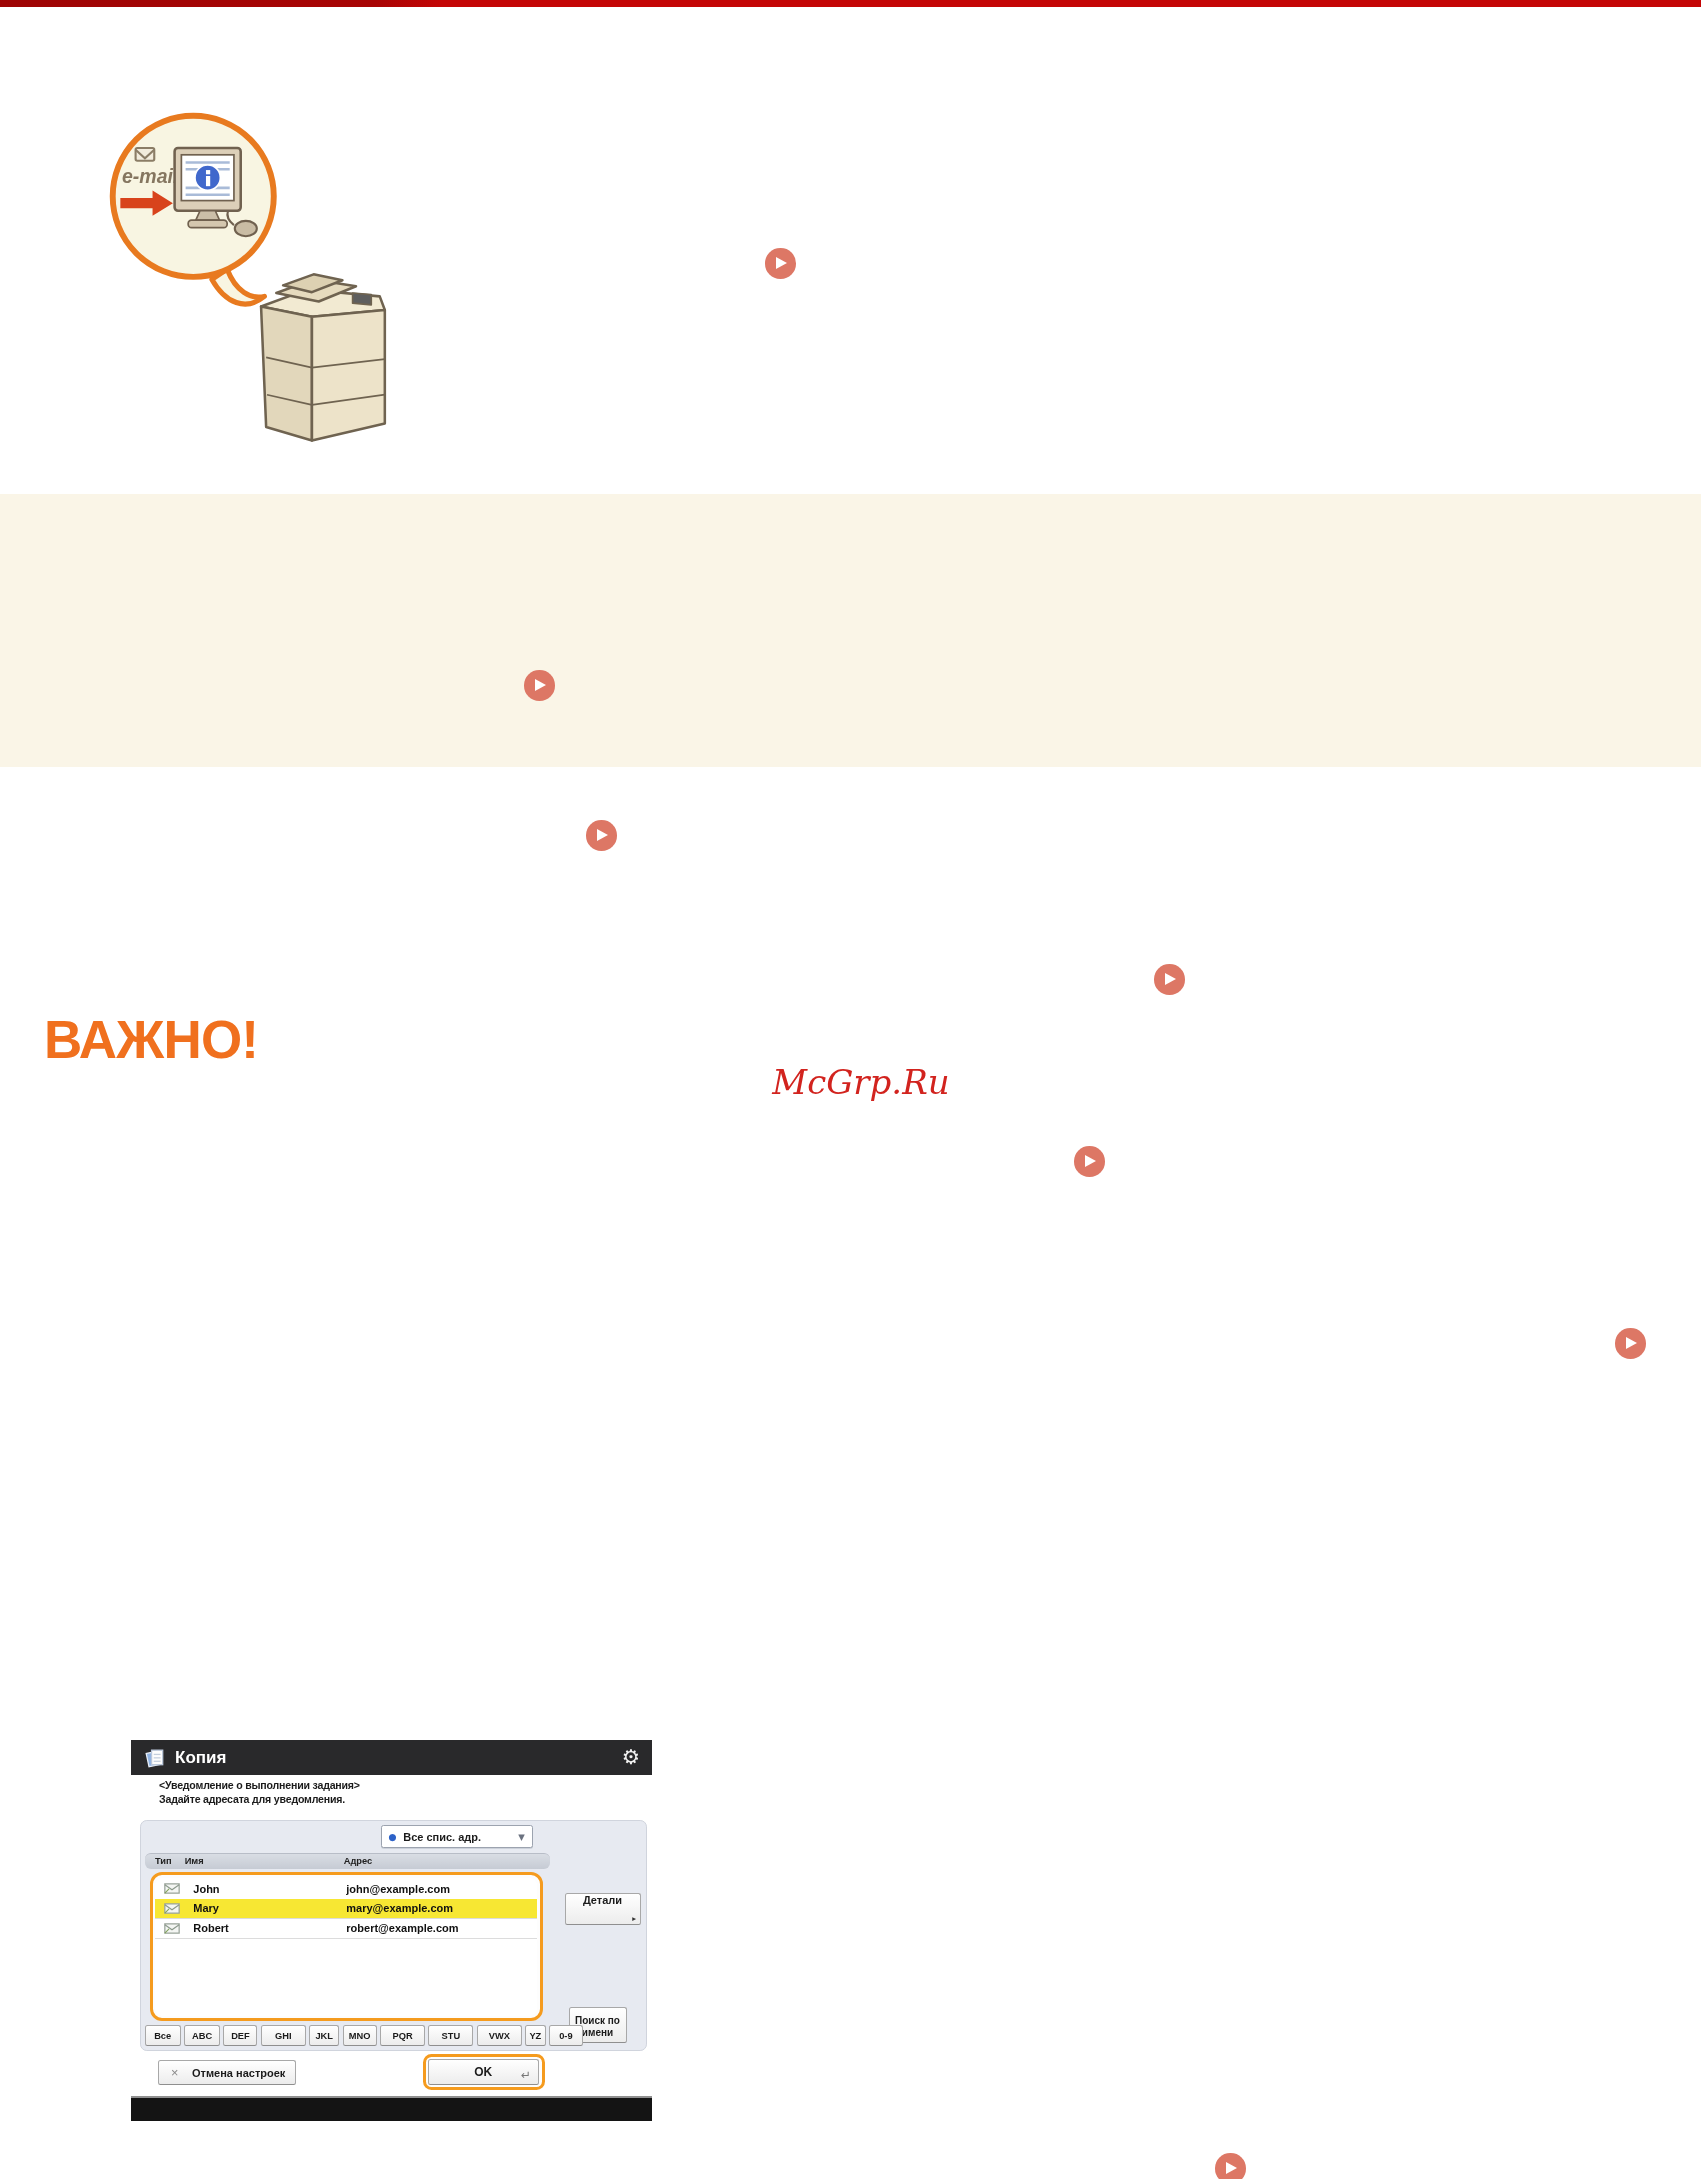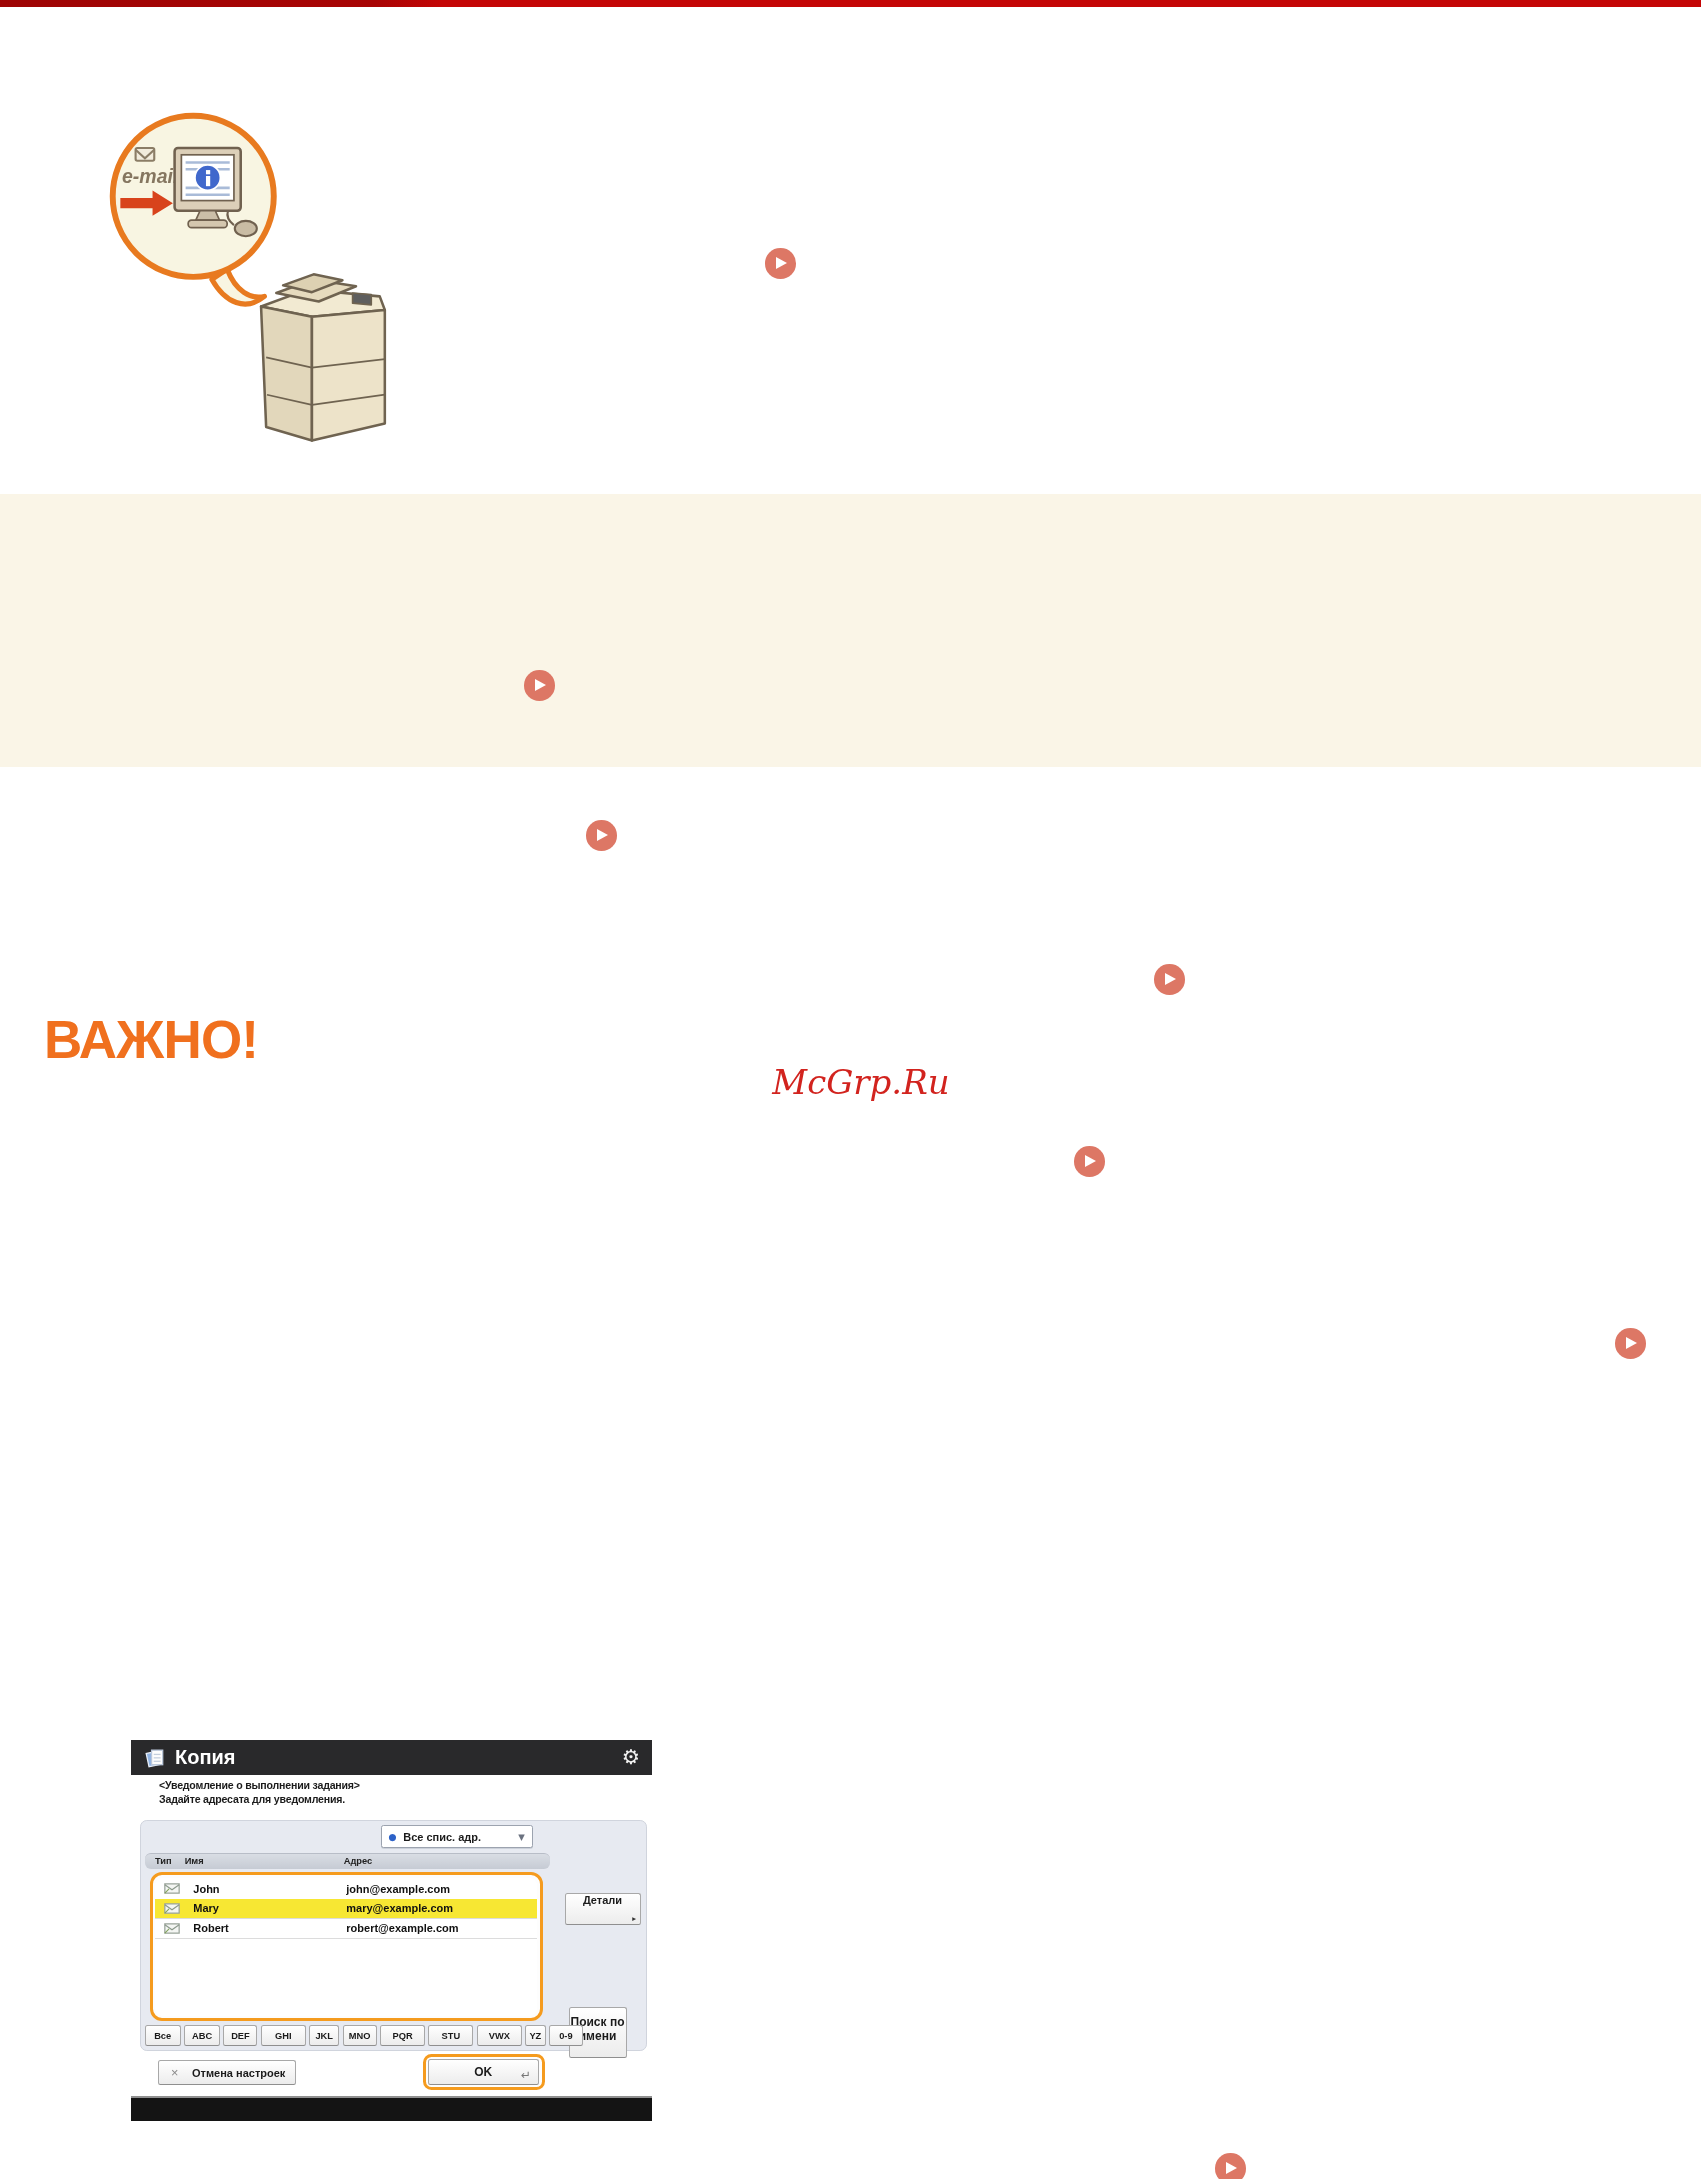--- a/index.html
+++ b/index.html
@@ -25,21 +25,21 @@
                   border-top:6.8px solid transparent;border-bottom:6.8px solid transparent;margin-left:3.4px;}
 
   
   .watermark{position:absolute;left:649px;top:1062px;width:424px;text-align:center;
              font-family:"DejaVu Serif",serif;font-style:italic;font-size:34px;color:#D2231E;}
 
   
   .copier{position:absolute;left:131px;top:1740px;width:521px;height:381px;background:#ffffff;}
   .c-titlebar{position:absolute;left:0;top:0;width:521px;height:35px;background:#29292B;}
   .c-copyicon{position:absolute;left:12px;top:5.1px;}
-  .c-title{position:absolute;left:44px;top:0;line-height:35px;font-size:20px;font-weight:bold;color:#ffffff;text-align:center;}
+  .c-title{position:absolute;left:44px;top:0;line-height:35px;font-size:17px;font-weight:bold;color:#ffffff;text-align:center;}
   .c-gear{position:absolute;right:12px;top:6px;font-family:"DejaVu Sans",sans-serif;
           font-size:20.3px;color:#F2F2F2;line-height:22px;}
   .c-instr{position:absolute;left:28px;font-size:10.6px;font-weight:700;color:#1b1b1b;letter-spacing:-0.2px;}
   .c-instr1{top:39px;} .c-instr2{top:53px;}
 
   .c-panel{position:absolute;left:8.5px;top:80px;width:507px;height:231px;background:#E7EAF1;
            border:0.8px solid #D0D4DD;border-radius:6.8px;box-sizing:border-box;}
 
   .c-dropdown{position:absolute;left:240px;top:4.2px;width:152px;height:23px;background:#ffffff;
               border:0.8px solid #9CA3AF;border-radius:2.5px;box-sizing:border-box;
@@ -61,21 +61,21 @@
   .c-row .env{margin-left:8.5px;}
   .c-row .nm{position:absolute;left:38px;font-size:11px;font-weight:600;color:#111111;}
   .c-row .ad{position:absolute;left:191px;font-size:11px;font-weight:600;color:#111111;}
 
   .c-btn{background:linear-gradient(#ffffff,#ececec);border:0.8px solid #A8A8A8;border-bottom:1.7px solid #8F8F8F;
          border-radius:2.5px;box-sizing:border-box;color:#1b1b1b;}
   .c-details{position:absolute;left:424px;top:72px;width:76px;height:32px;font-size:11px;font-weight:bold;
              display:flex;justify-content:center;}
   .c-details .corner{position:absolute;right:3.4px;bottom:0.8px;font-size:7.6px;color:#333;
                      font-family:"DejaVu Sans",sans-serif;}
-  .c-search{position:absolute;left:428px;top:186px;width:58px;height:51px;font-size:12px;font-weight:bold;
+  .c-search{position:absolute;left:428px;top:186px;width:58px;height:36px;font-size:10px;font-weight:bold;
             text-align:center;line-height:1.2;padding-top:6.8px;}
   .c-alpharow{position:absolute;left:4.2px;top:204px;display:flex;gap:3.4px;}
   .c-alpha{height:21px;font-size:9.3px;font-weight:bold;display:flex;align-items:center;justify-content:center;}
   .w42{width:36px;} .w40{width:34px;} .w37{width:45px;} .w35{width:30px;} .w24{width:20.3px;}
 
   .c-cancel{position:absolute;left:27px;top:320px;width:138px;height:25.4px;font-size:11px;font-weight:bold;
             display:flex;align-items:center;justify-content:flex-start;padding-left:12px;}
   .c-cancel .x{color:#8a8a8a;font-size:12.7px;margin-right:13.6px;font-weight:normal;}
   .c-okwrap{position:absolute;left:292px;top:314px;width:122px;height:36px;border:3.4px solid #F59B1E;
             border-radius:8.5px;box-sizing:border-box;background:#fdfdfd;}

